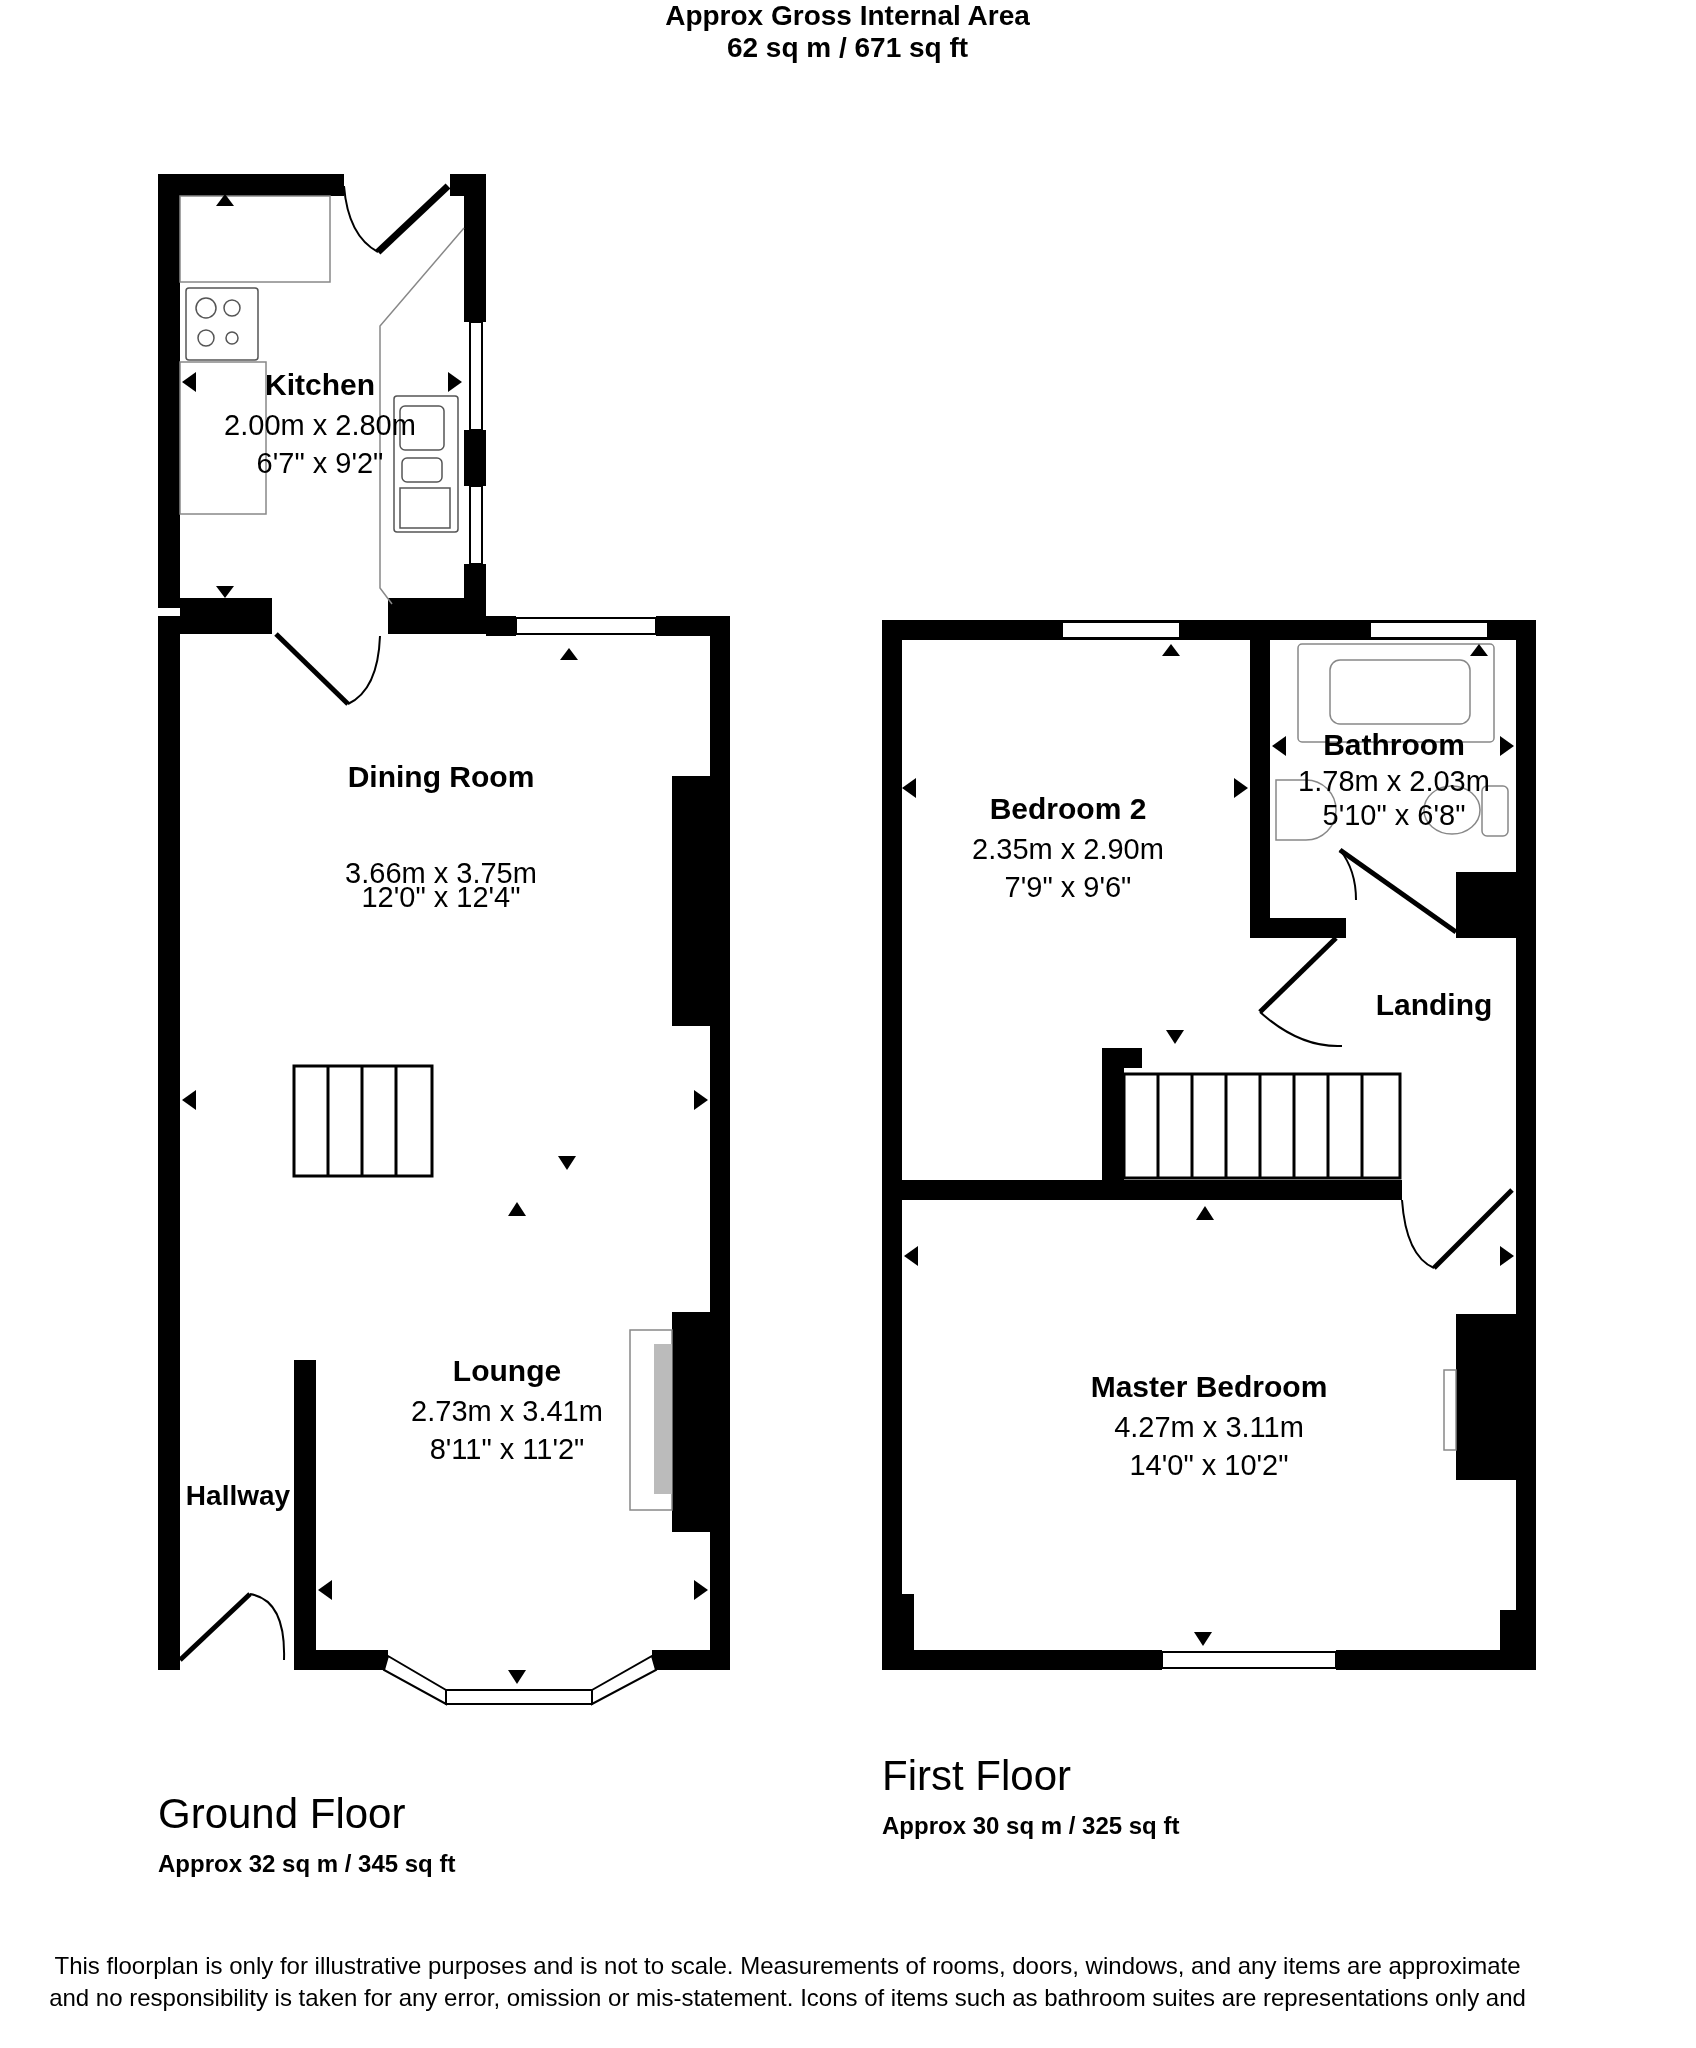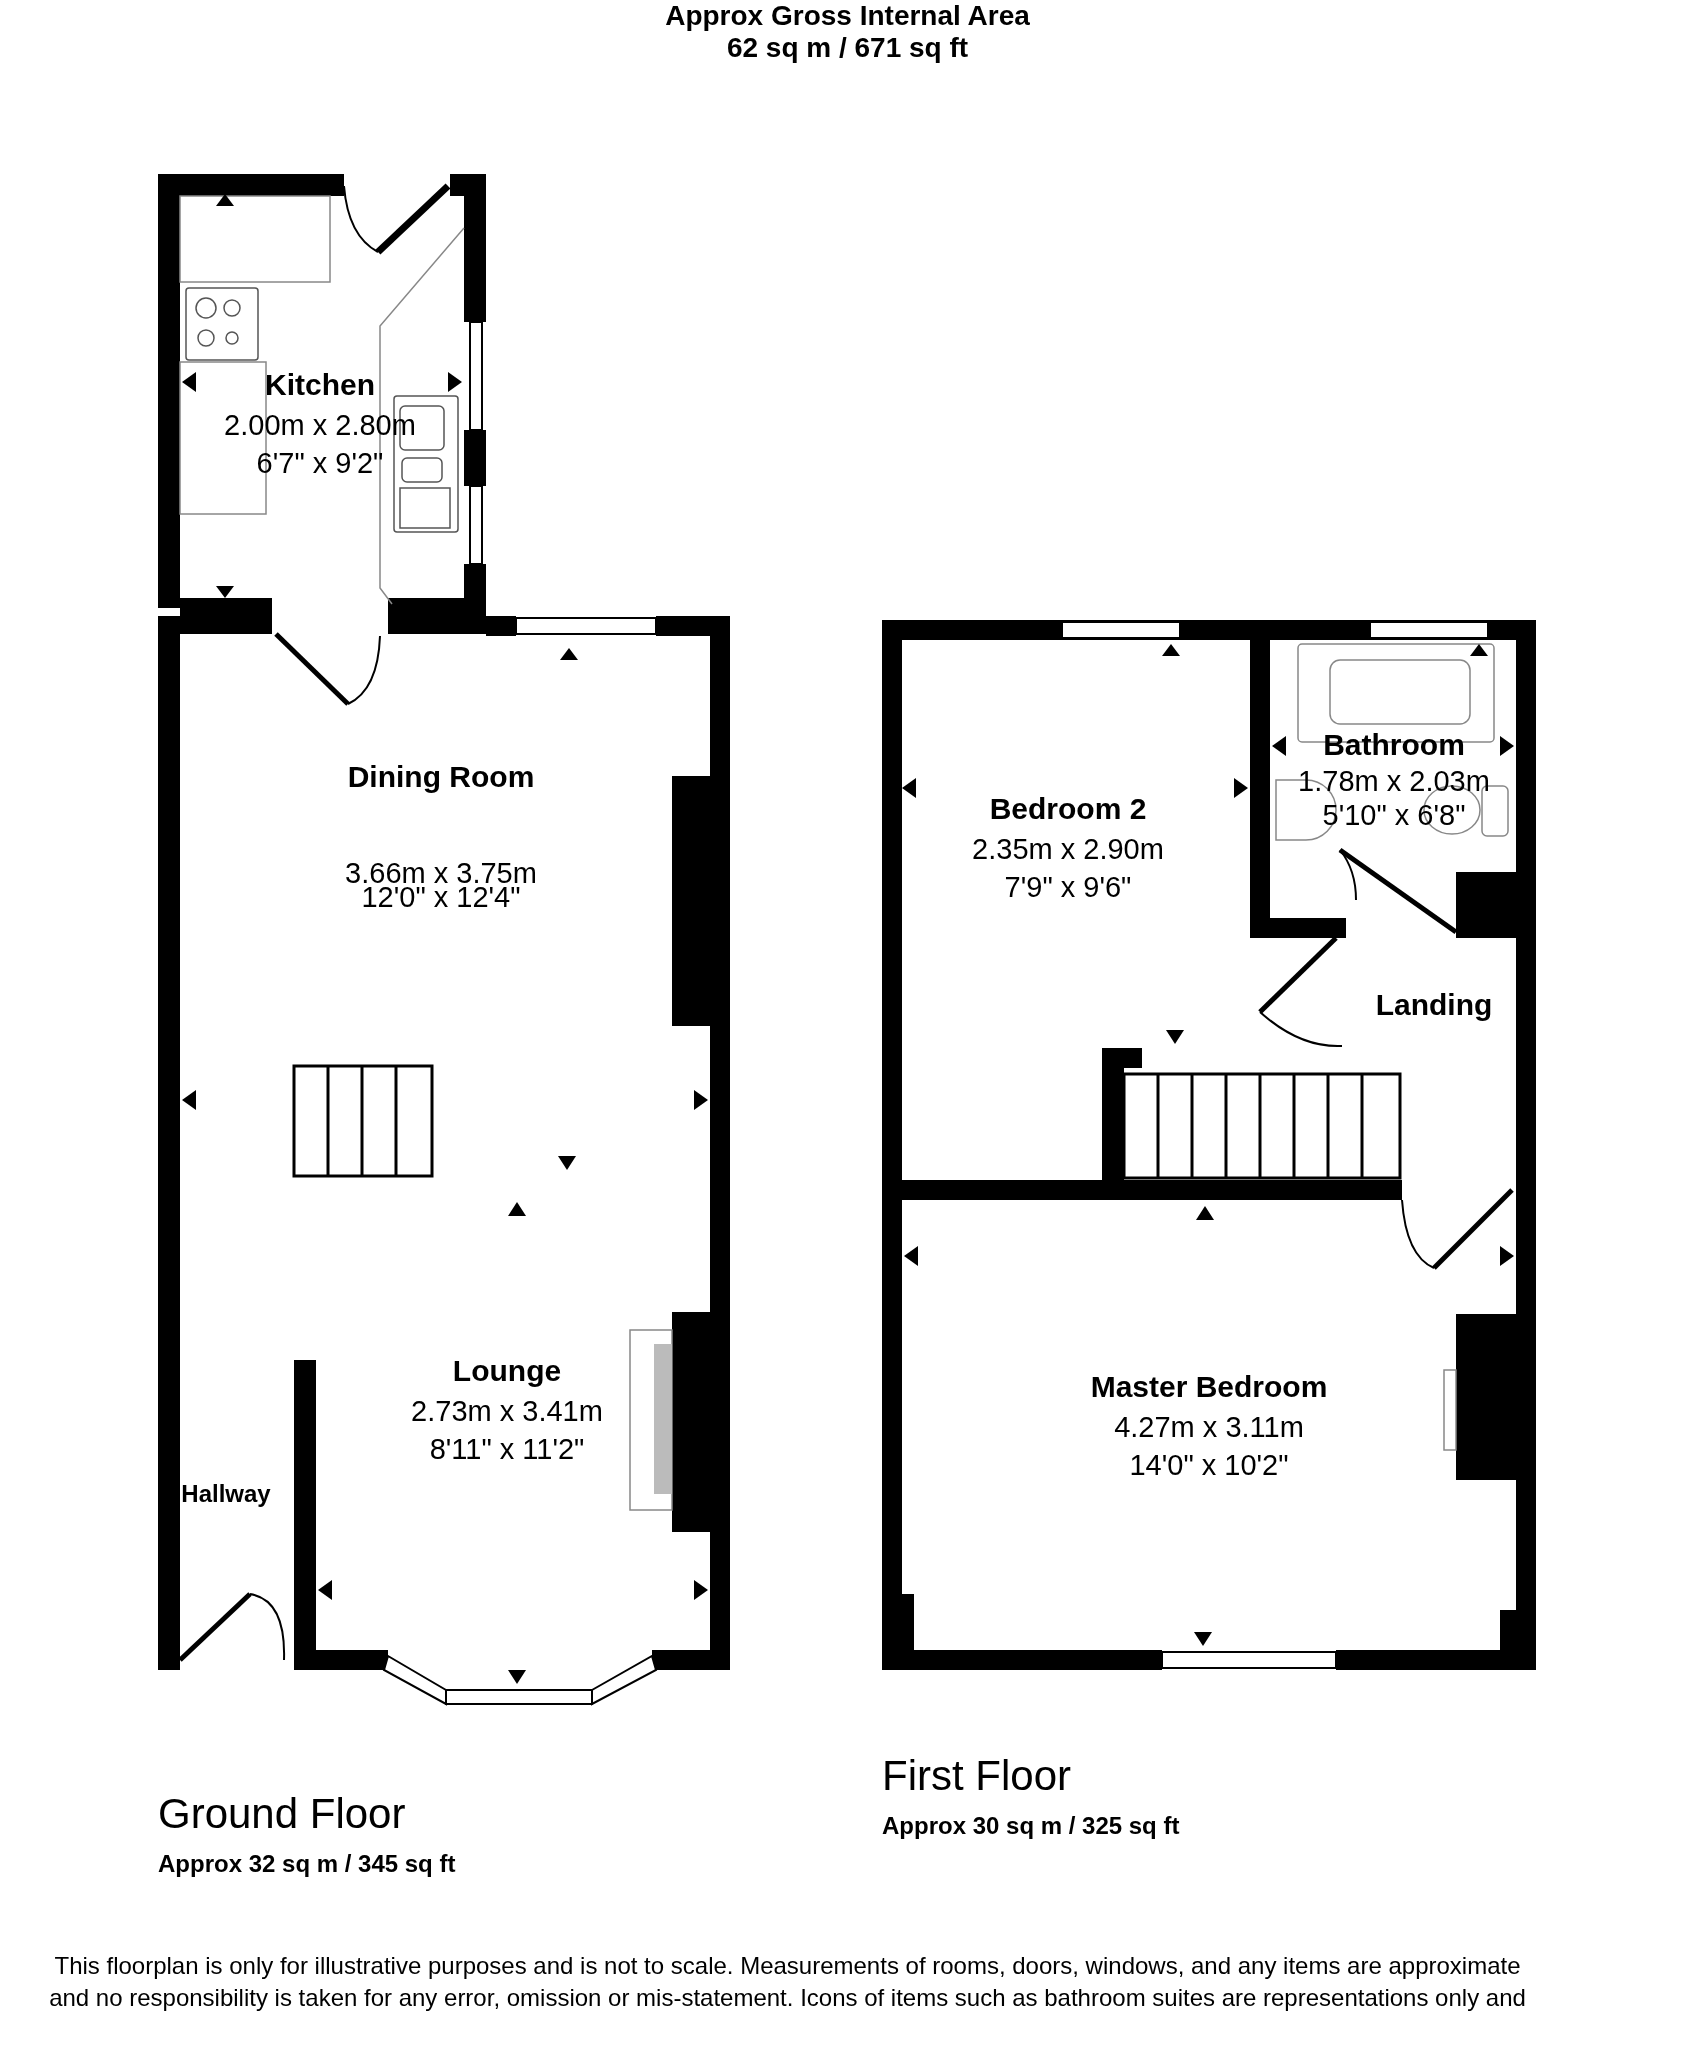--- a/index.html
+++ b/index.html
@@ -159,21 +159,21 @@
 <div class="rdim" style="left:320px;top:444px;">6'7" x 9'2"</div>
 
 <div class="rname" style="left:441px;top:760px;">Dining Room</div>
 <div class="rdim" style="left:441px;top:854px;">3.66m x 3.75m</div>
 <div class="rdim" style="left:441px;top:878px;">12'0" x 12'4"</div>
 
 <div class="rname" style="left:507px;top:1354px;">Lounge</div>
 <div class="rdim" style="left:507px;top:1392px;">2.73m x 3.41m</div>
 <div class="rdim" style="left:507px;top:1430px;">8'11" x 11'2"</div>
 
-<div class="rname" style="left:226px;top:1480px;font-size:24px;">Hallway</div>
+<div class="rname" style="left:238px;top:1480px;font-size:28px;">Hallway</div>
 
 <div class="rname" style="left:1068px;top:792px;">Bedroom 2</div>
 <div class="rdim" style="left:1068px;top:830px;">2.35m x 2.90m</div>
 <div class="rdim" style="left:1068px;top:868px;">7'9" x 9'6"</div>
 
 <div class="rname" style="left:1394px;top:728px;">Bathroom</div>
 <div class="rdim" style="left:1394px;top:762px;">1.78m x 2.03m</div>
 <div class="rdim" style="left:1394px;top:796px;">5'10" x 6'8"</div>
 
 <div class="rname" style="left:1434px;top:988px;">Landing</div>

